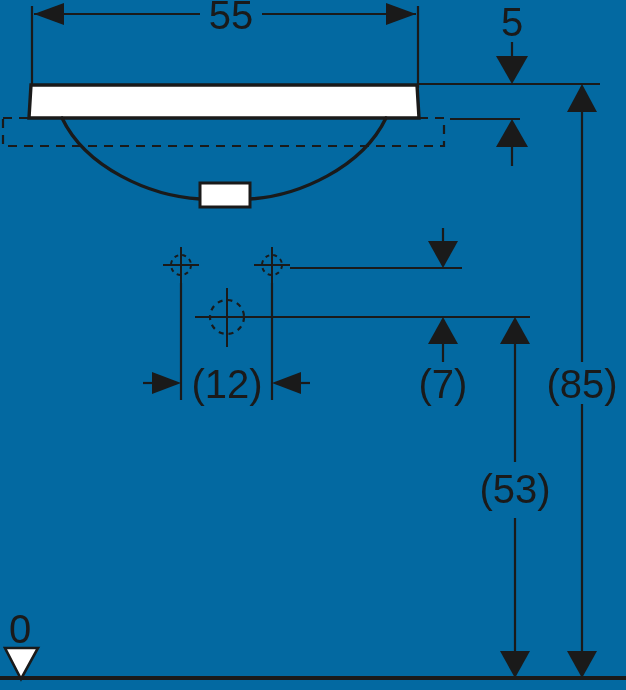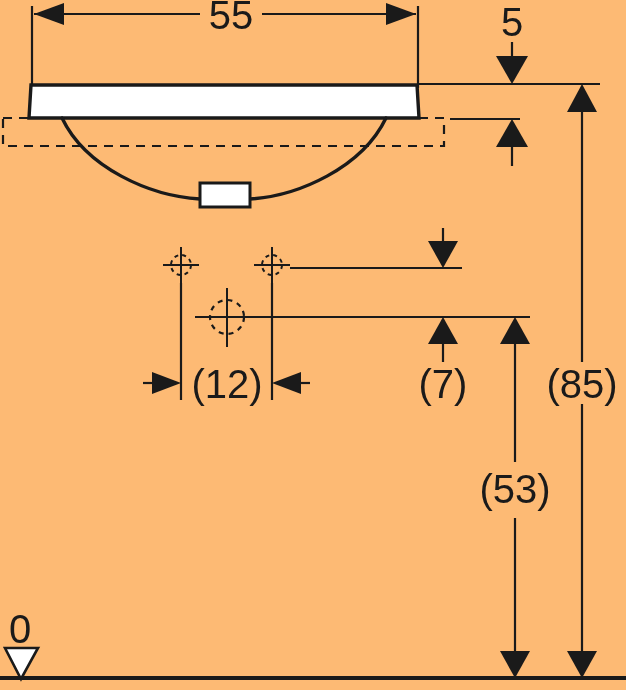--- a/index.html
+++ b/index.html
@@ -7,21 +7,21 @@
     padding: 0;
     background: #ffffff;
   }
   body {
     font-family: "Liberation Sans", sans-serif;
   }
   #drawing-root {
     position: relative;
     width: 626px;
     height: 690px;
-    background: #fdba74;
+    background: #0369a1;
     overflow: hidden;
   }
   svg#tech-drawing {
     display: block;
     width: 626px;
     height: 690px;
   }
   .dim-text {
     font-family: "Liberation Sans", sans-serif;
     font-size: 40px;

